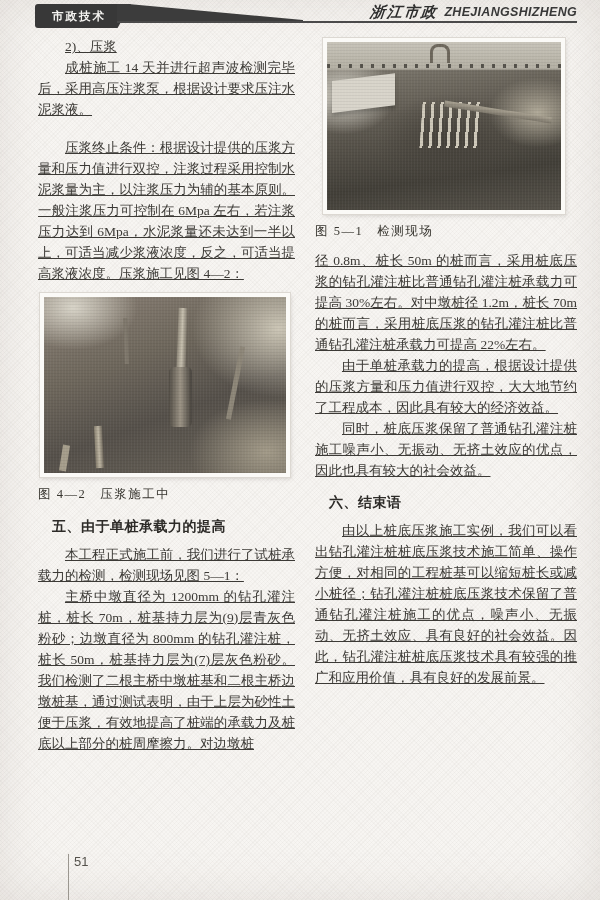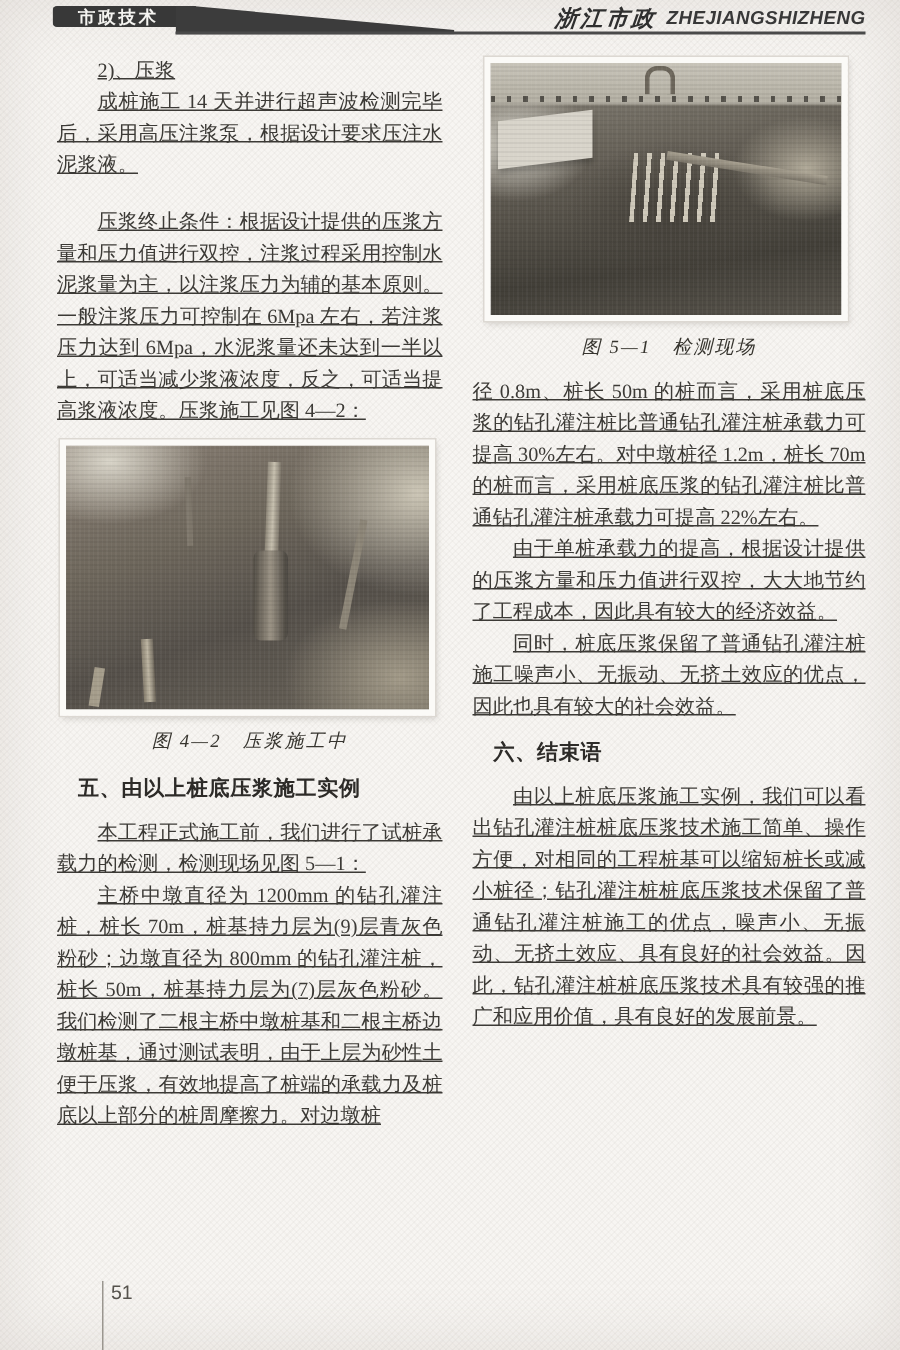--- a/index.html
+++ b/index.html
@@ -12,21 +12,21 @@
     position:relative;width:600px;height:900px;overflow:hidden;
     background-color:#f7f5f2;
     background-image:
       repeating-linear-gradient(135deg, rgba(190,185,178,0.10) 0px, rgba(190,185,178,0.10) 1px, transparent 1px, transparent 3px),
       repeating-linear-gradient(45deg, rgba(190,185,178,0.08) 0px, rgba(190,185,178,0.08) 1px, transparent 1px, transparent 3px);
     box-shadow: inset 0 0 45px rgba(175,165,158,0.28);
     color:#3c3a36;
   }
   
   .header-tag{
-    position:absolute;left:35px;top:4px;width:96px;height:14px;
+    position:absolute;left:35px;top:4px;width:96px;height:24px;
     background:#383838;border-radius:3px 0 0 3px;
     clip-path:polygon(0 0,100% 0,86% 100%,0 100%);
     display:flex;align-items:center;justify-content:center;
   }
   .header-tag span{
     color:#f5f4f1;font-family:"Liberation Sans","DejaVu Sans",sans-serif;
     font-weight:bold;font-size:11.5px;letter-spacing:2px;padding-right:8px;
   }
   .header-tail{
     position:absolute;left:117px;top:4px;width:186px;height:19px;
@@ -113,21 +113,21 @@
   .pt-hook{position:absolute;left:44%;top:1%;width:14px;height:16px;
     border:3px solid #6d675c;border-bottom:none;border-radius:8px 8px 0 0;}
   .pt-block{position:absolute;left:2%;top:21%;width:27%;height:19%;
     background:#d8d4ca;transform:skewY(-7deg);box-shadow:0 3px 4px rgba(0,0,0,0.25);}
   .pt-rebar{position:absolute;left:40%;top:36%;width:62px;height:46px;
     background:repeating-linear-gradient(90deg,#cfc9ba 0 3px, rgba(0,0,0,0) 3px 9px);
     transform:skewX(-4deg);}
   .pt-beam{position:absolute;right:4%;top:40%;width:46%;height:6px;
     background:linear-gradient(180deg,#a8a191,#7c766a);transform:rotate(9deg);}
   figcaption{
-    text-align:center;font-size:12.5px;font-style:italic;color:#37352f;
+    font-size:12.5px;color:#37352f;
     margin-top:7px;letter-spacing:1.5px;
   }
   
   .folio-line{position:absolute;left:68px;top:854px;width:1px;height:46px;background:#9a968f;}
   .folio-num{
     position:absolute;left:74px;top:854px;font-size:13px;color:#55524c;
     font-family:"Liberation Sans","DejaVu Sans",sans-serif;
   }
 </style>
 </head>
@@ -157,21 +157,21 @@
         <div class="pg-pipe"></div>
         <div class="pg-valve"></div>
         <div class="pg-pipe-s1"></div>
         <div class="pg-pipe-s2"></div>
         <div class="pg-rod"></div>
         <div class="pg-rod2"></div>
       </div>
       <figcaption>图 4—2　压浆施工中</figcaption>
     </figure>
 
-    <h3 class="sec">五、由以上桩底压浆施工实例</h3>
+    <h3 class="sec">五、由于单桩承载力的提高</h3>
     <p class="indent">本工程正式施工前，我们进行了试桩承载力的检测，检测现场见图 5—1：</p>
     <p class="indent">主桥中墩直径为 1200mm 的钻孔灌注桩，桩长 70m，桩基持力层为(9)层青灰色粉砂；边墩直径为 800mm 的钻孔灌注桩，桩长 50m，桩基持力层为(7)层灰色粉砂。我们检测了二根主桥中墩桩基和二根主桥边墩桩基，通过测试表明，由于上层为砂性土便于压浆，有效地提高了桩端的承载力及桩底以上部分的桩周摩擦力。对边墩桩</p>
   </div>
 
   <div class="col right-col">
     <figure style="margin-top:2px;">
       <div class="photo photo-testing">
         <div class="pt-bolts"></div>
         <div class="pt-hook"></div>
         <div class="pt-block"></div>

